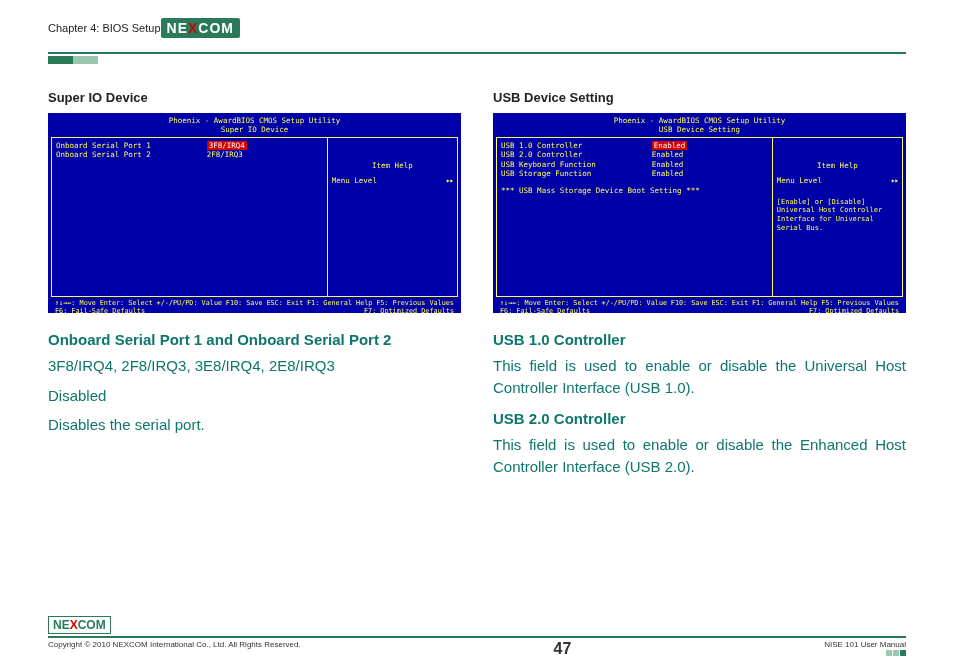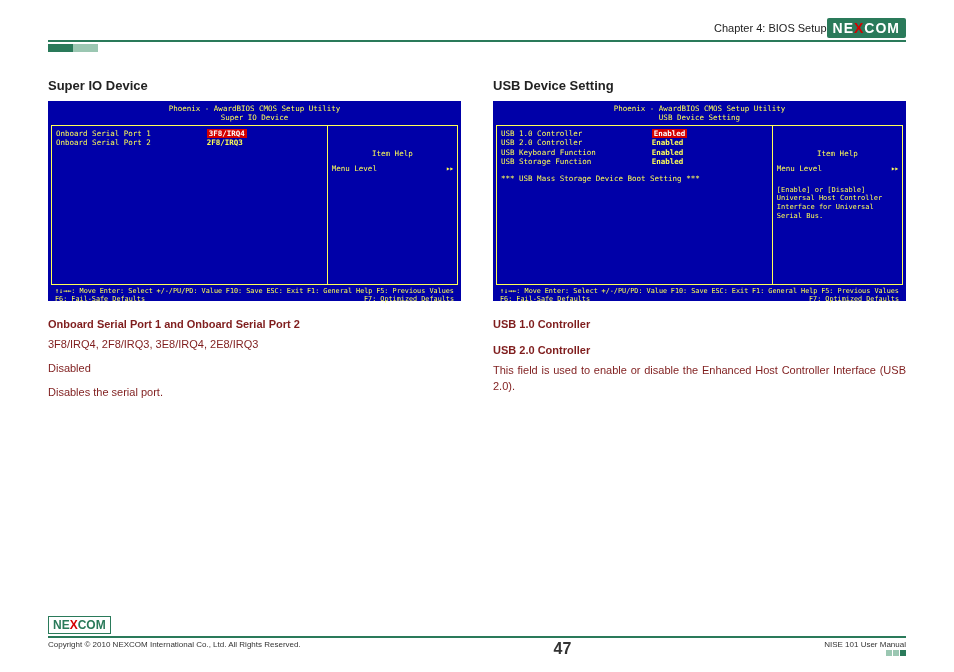--- a/index.html
+++ b/index.html
@@ -9,24 +9,24 @@
     width: 954px;
     height: 672px;
     position: relative;
     color: #222;
   }
   .page {
     padding: 18px 48px 0 48px;
   }
   .header {
     display: flex;
-    justify-content: flex-end;
+    justify-content: flex-start;
     align-items: center;
     border-bottom: 2px solid #2a7a5a;
-    padding-bottom: 2px;
+    padding-bottom: 14px;
   }
   .chapter-title { font-size: 11px; }
   .logo {
     background: #2a7a5a;
     color: #fff;
     font-weight: bold;
     font-size: 14px;
     letter-spacing: 1px;
     padding: 2px 6px;
     border-radius: 2px;
@@ -71,36 +71,36 @@
     flex: 2.2;
     padding: 3px 4px;
     border-right: 1px solid #ffff55;
   }
   .bios-right {
     flex: 1;
     padding: 3px 4px;
   }
   .bios-row { display: flex; }
   .bios-row .label { flex: 1.3; }
-  .bios-row .val { flex: 1; font-weight: bold; }
+  .bios-row .val { flex: 1; }
   .sel { background: #d40000; color: #fff; padding: 0 2px; }
   .item-help { text-align: center; margin-bottom: 6px; margin-top: 20px; }
   .menu-level { display: flex; justify-content: space-between; margin-bottom: 4px; }
   .help-text { margin-top: 12px; font-size: 7px; }
   .bios-footer {
     display: flex;
     flex-wrap: wrap;
     justify-content: space-between;
     padding: 2px 4px 0 4px;
     font-size: 6.8px;
   }
   .bios-footer span { white-space: nowrap; }
   .bios-note { margin-top: 8px; }
 
-  .body-text { font-size: 11px; margin-top: 16px; line-height: 1.45; color: #7f1d1d; }
+  .body-text { font-size: 15px; margin-top: 16px; line-height: 1.45; color: #0f766e; }
   .body-text .sub { font-weight: bold; margin-bottom: 4px; }
   .body-text .italic { }
   .body-text p { margin-bottom: 8px; text-align: justify; }
   .body-text .sub2 { font-weight: bold; margin-top: 10px; margin-bottom: 4px; }
 
   .footer-bar {
     position: absolute;
     bottom: 14px;
     left: 48px;
     right: 48px;
@@ -238,20 +238,21 @@
             <span>ESC: Exit</span>
             <span>F1: General Help</span>
             <span>F5: Previous Values</span>
             <span>F6: Fail-Safe Defaults</span>
             <span>F7: Optimized Defaults</span>
           </div>
       </div>
 
       <div class="body-text">
         <div class="sub">USB 1.0 Controller</div>
+        <p>This field is used to enable or disable the Universal Host Controller Interface (USB 1.0).</p>
         <div class="sub2">USB 2.0 Controller</div>
         <p>This field is used to enable or disable the Enhanced Host Controller Interface (USB 2.0).</p>
       </div>
     </div>
   </div>
 </div>
 
 <div class="footer-bar">
   <div class="footer-logo-row">
     <div class="footer-logo">

